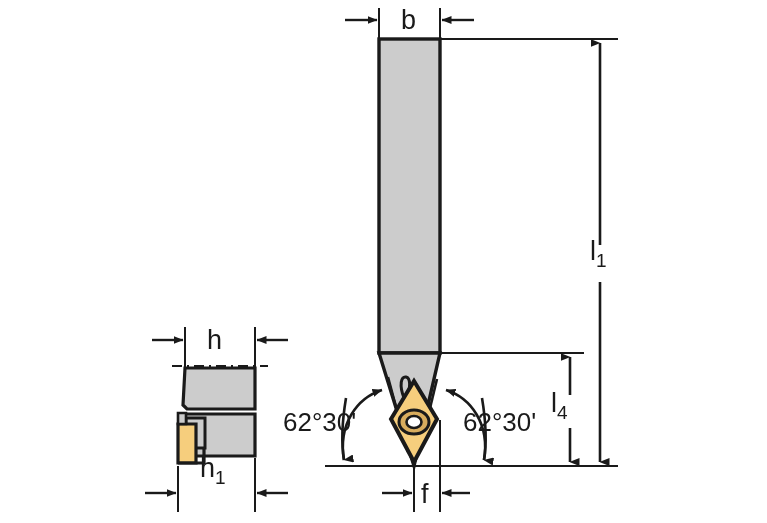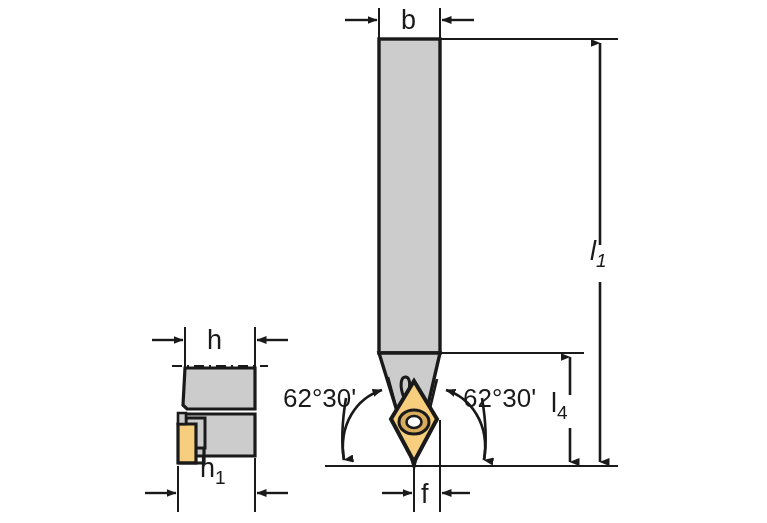--- a/index.html
+++ b/index.html
@@ -30,20 +30,21 @@
     line-height: 1;
     user-select: none;
   }
   .lbl-dim {
     font-size: 27px;
     font-weight: 400;
   }
   .lbl-ang {
     font-size: 26px;
     font-weight: 400;
+    margin-top: 24px;
   }
   .sub {
     font-size: 19px;
     vertical-align: baseline;
     position: relative;
     top: 7px;
     left: 0px;
   }
 </style>
 </head>
@@ -167,21 +168,21 @@
   </svg>
 
   <div class="lbl lbl-dim" style="left:207px; top:327px;">h</div>
 
   <div class="lbl lbl-dim" style="left:200px; top:455px;"><span>h</span><span class="sub">1</span></div>
 
   <div class="lbl lbl-dim" style="left:401px; top:7px;">b</div>
 
   <div class="lbl lbl-dim" style="left:421px; top:481px;">f</div>
 
-  <div class="lbl lbl-dim" style="left:590px; top:238px;font-style:italic;"><span>l</span><span class="sub">1</span></div>
+  <div class="lbl lbl-dim" style="left:590px; top:238px;"><span>l</span><span class="sub">1</span></div>
 
   <div class="lbl lbl-dim" style="left:551px; top:390px;"><span>l</span><span class="sub">4</span></div>
 
   <div class="lbl lbl-ang" style="left:283px; top:385px;">62°30'</div>
 
   <div class="lbl lbl-ang" style="left:463px; top:385px;">62°30'</div>
 
 </div>
 
 </body></html>

